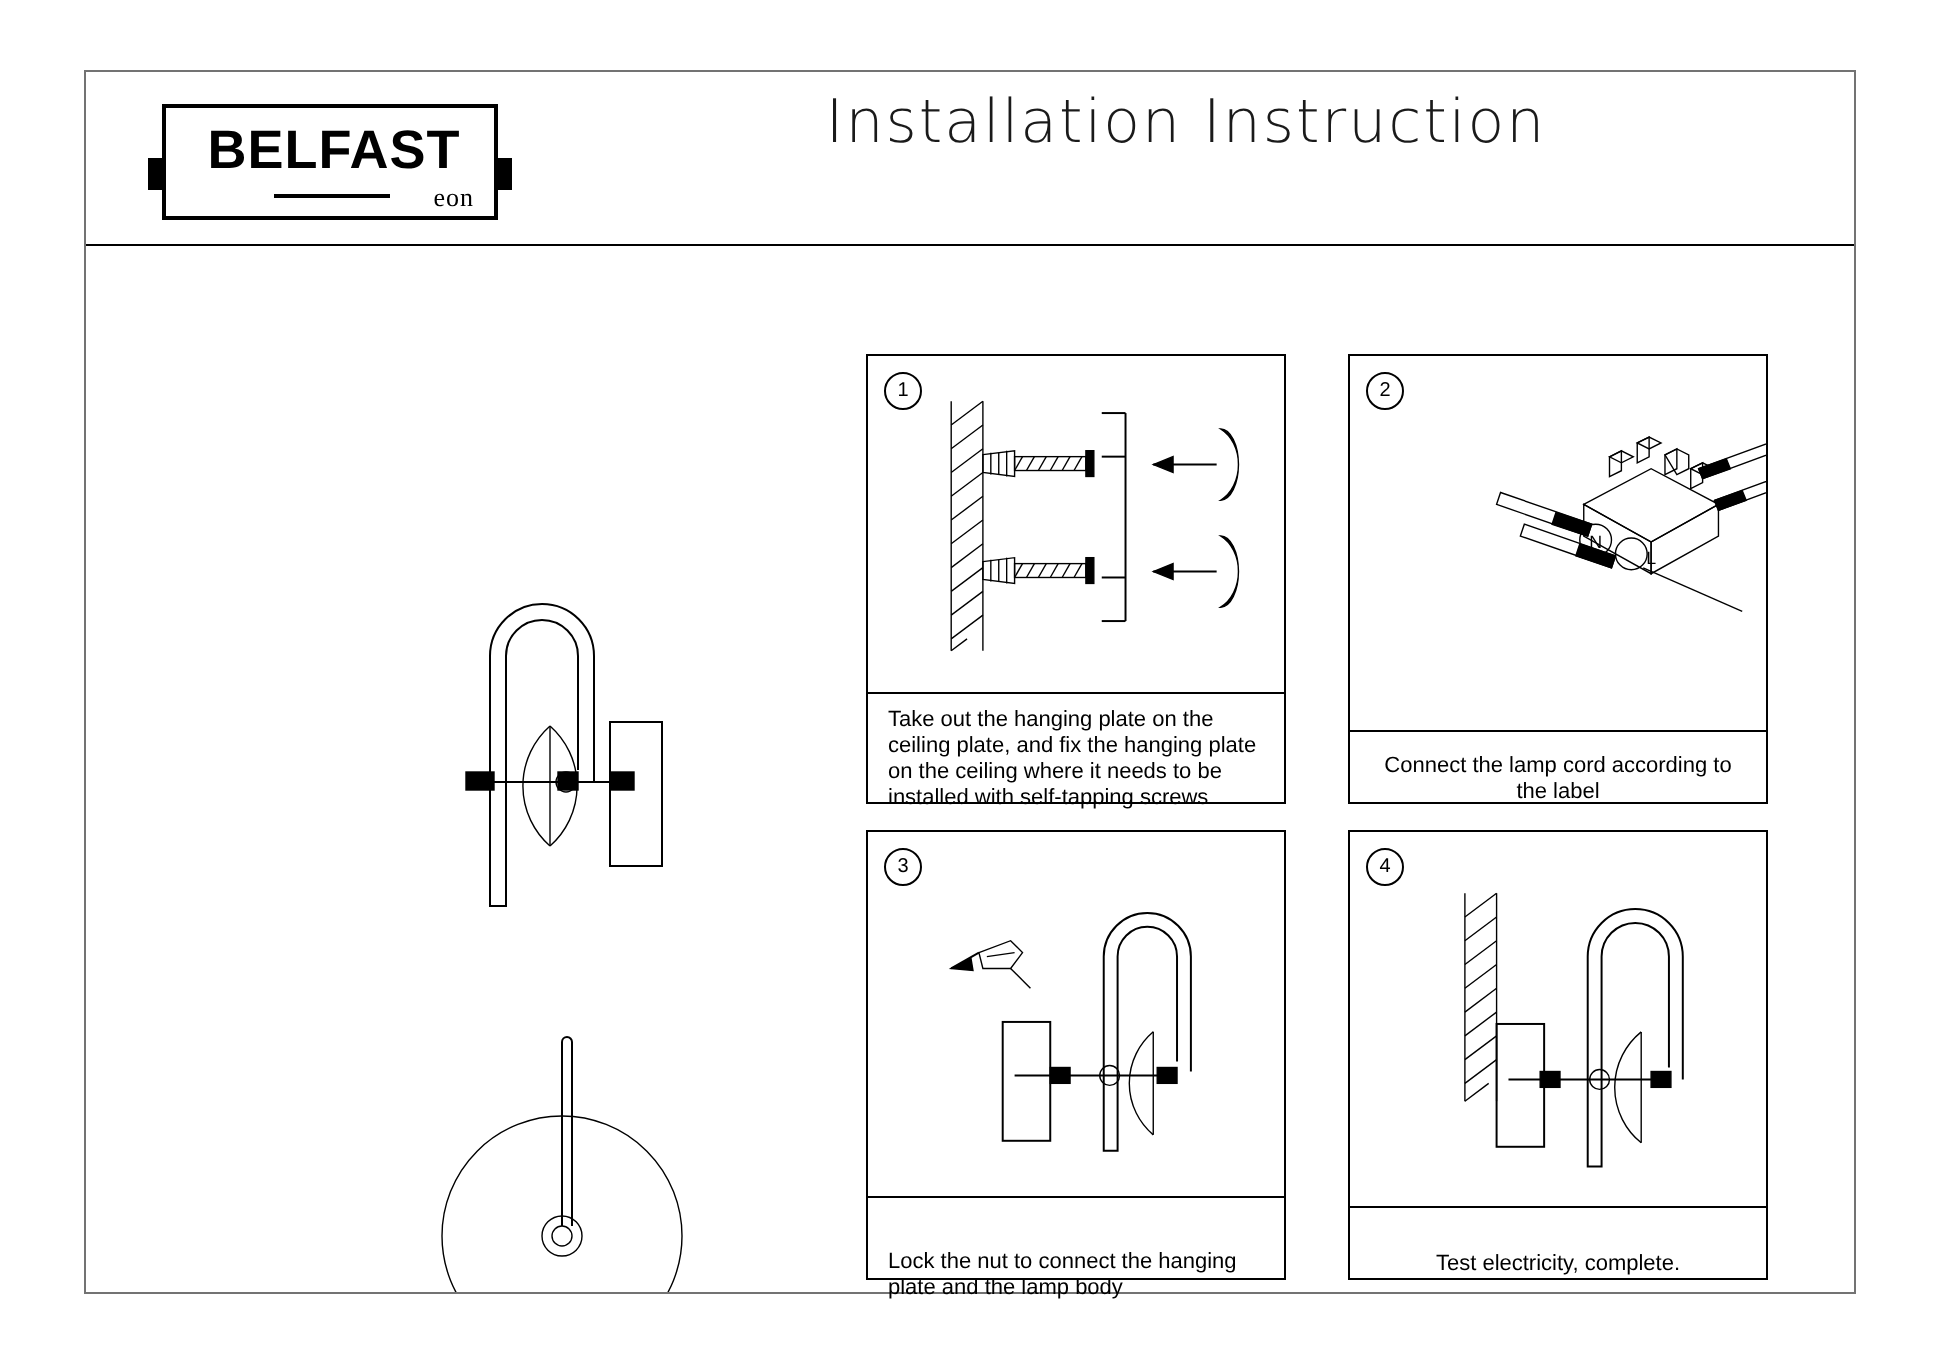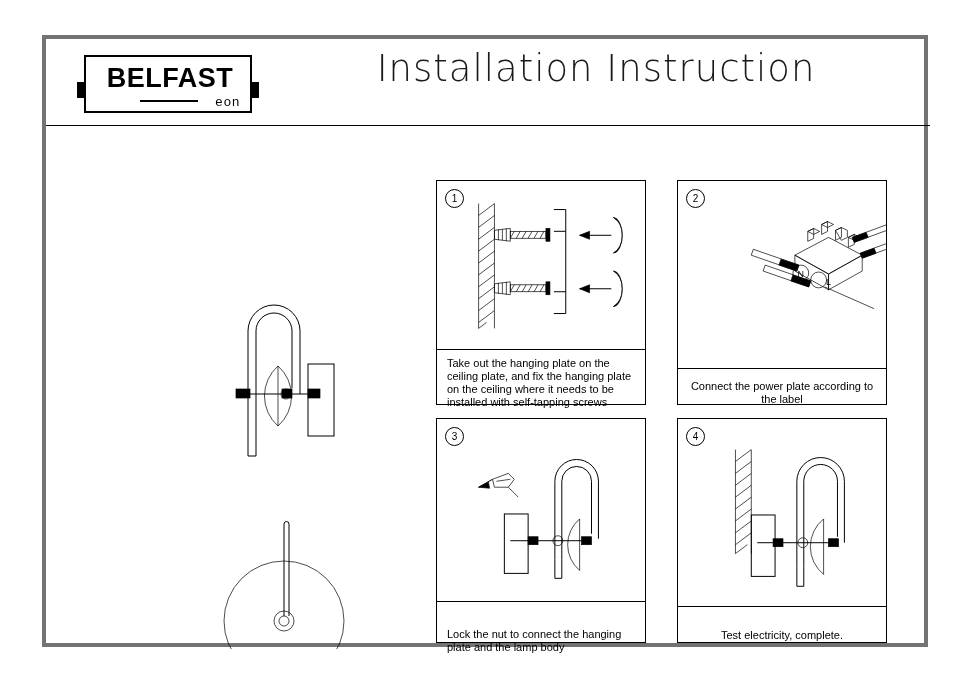--- a/index.html
+++ b/index.html
@@ -20,21 +20,21 @@
     width: 970px;
     height: 685px;
     background: #fff;
   }
   .outer-frame {
     position: absolute;
     left: 42px;
     top: 35px;
     width: 886px;
     height: 612px;
-    border: 4px solid #737373;
+    border: 1px solid #737373;
     box-sizing: border-box;
   }
   
   .header {
     position: absolute;
     left: 0; top: 0;
     width: 884px;
     height: 87px;
     border-bottom: 1px solid #000;
     box-sizing: border-box;
@@ -56,21 +56,21 @@
     text-align: center;
     font-family: "Liberation Sans", sans-serif;
     font-weight: bold;
     font-size: 27px;
     letter-spacing: 0.5px;
   }
   .logo-sub {
     position: absolute;
     right: 10px;
     bottom: 1px;
-    font-family: Liberation Mono, monospace;
+    font-family: Liberation Serif, serif;
     font-size: 13px;
     letter-spacing: 0.5px;
   }
   .logo-rule {
     position: absolute;
     left: 54px;
     bottom: 9px;
     width: 58px;
     height: 2px;
     background: #000;
@@ -91,21 +91,21 @@
     height: 16px;
     background: #000;
   }
   .title {
     position: absolute;
     left: 240px;
     top: 8px;
     width: 620px;
     text-align: center;
     font-family: "DejaVu Sans", sans-serif;
-    font-size: 37px;
+    font-size: 30px;
     font-weight: 300;
     letter-spacing: 1px;
     color: #1a1a1a;
   }
   .subtitle {
     position: absolute;
     left: 240px;
     top: 55px;
     width: 620px;
     text-align: center;
@@ -379,21 +379,21 @@
             <circle class="thin" cx="124" cy="92" r="8"></circle>
             <text x="124" y="96" font-family="Liberation Sans, sans-serif" font-size="9" text-anchor="middle">N</text>
           </g>
           <g>
             <circle class="thin" cx="142" cy="99" r="8"></circle>
             <text x="152" y="104" font-family="Liberation Sans, sans-serif" font-size="9" text-anchor="middle">L</text>
           </g>
 
           <line class="thin" x1="148" y1="106" x2="198" y2="128"></line>
         </svg>
-        <div class="caption center">Connect the power plate according to the label</div>
+        <div class="caption center">Connect the lamp cord according to the label</div>
       </div>
 
       <div class="panel" id="panel3">
         <div class="step-num">3</div>
         <svg class="art" height="183" viewBox="0 0 210 183">
 
           <path class="stroke" d="M119 141 L119 62 A22 22 0 0 1 141 40 A22 22 0 0 1 163 62 L163 120"></path>
           <path class="stroke" d="M126 141 L126 62 A15 15 0 0 1 141 47 A15 15 0 0 1 156 62 L156 115"></path>
           <path class="stroke" d="M119 141 L119 160 L126 160 L126 141"></path>
 

